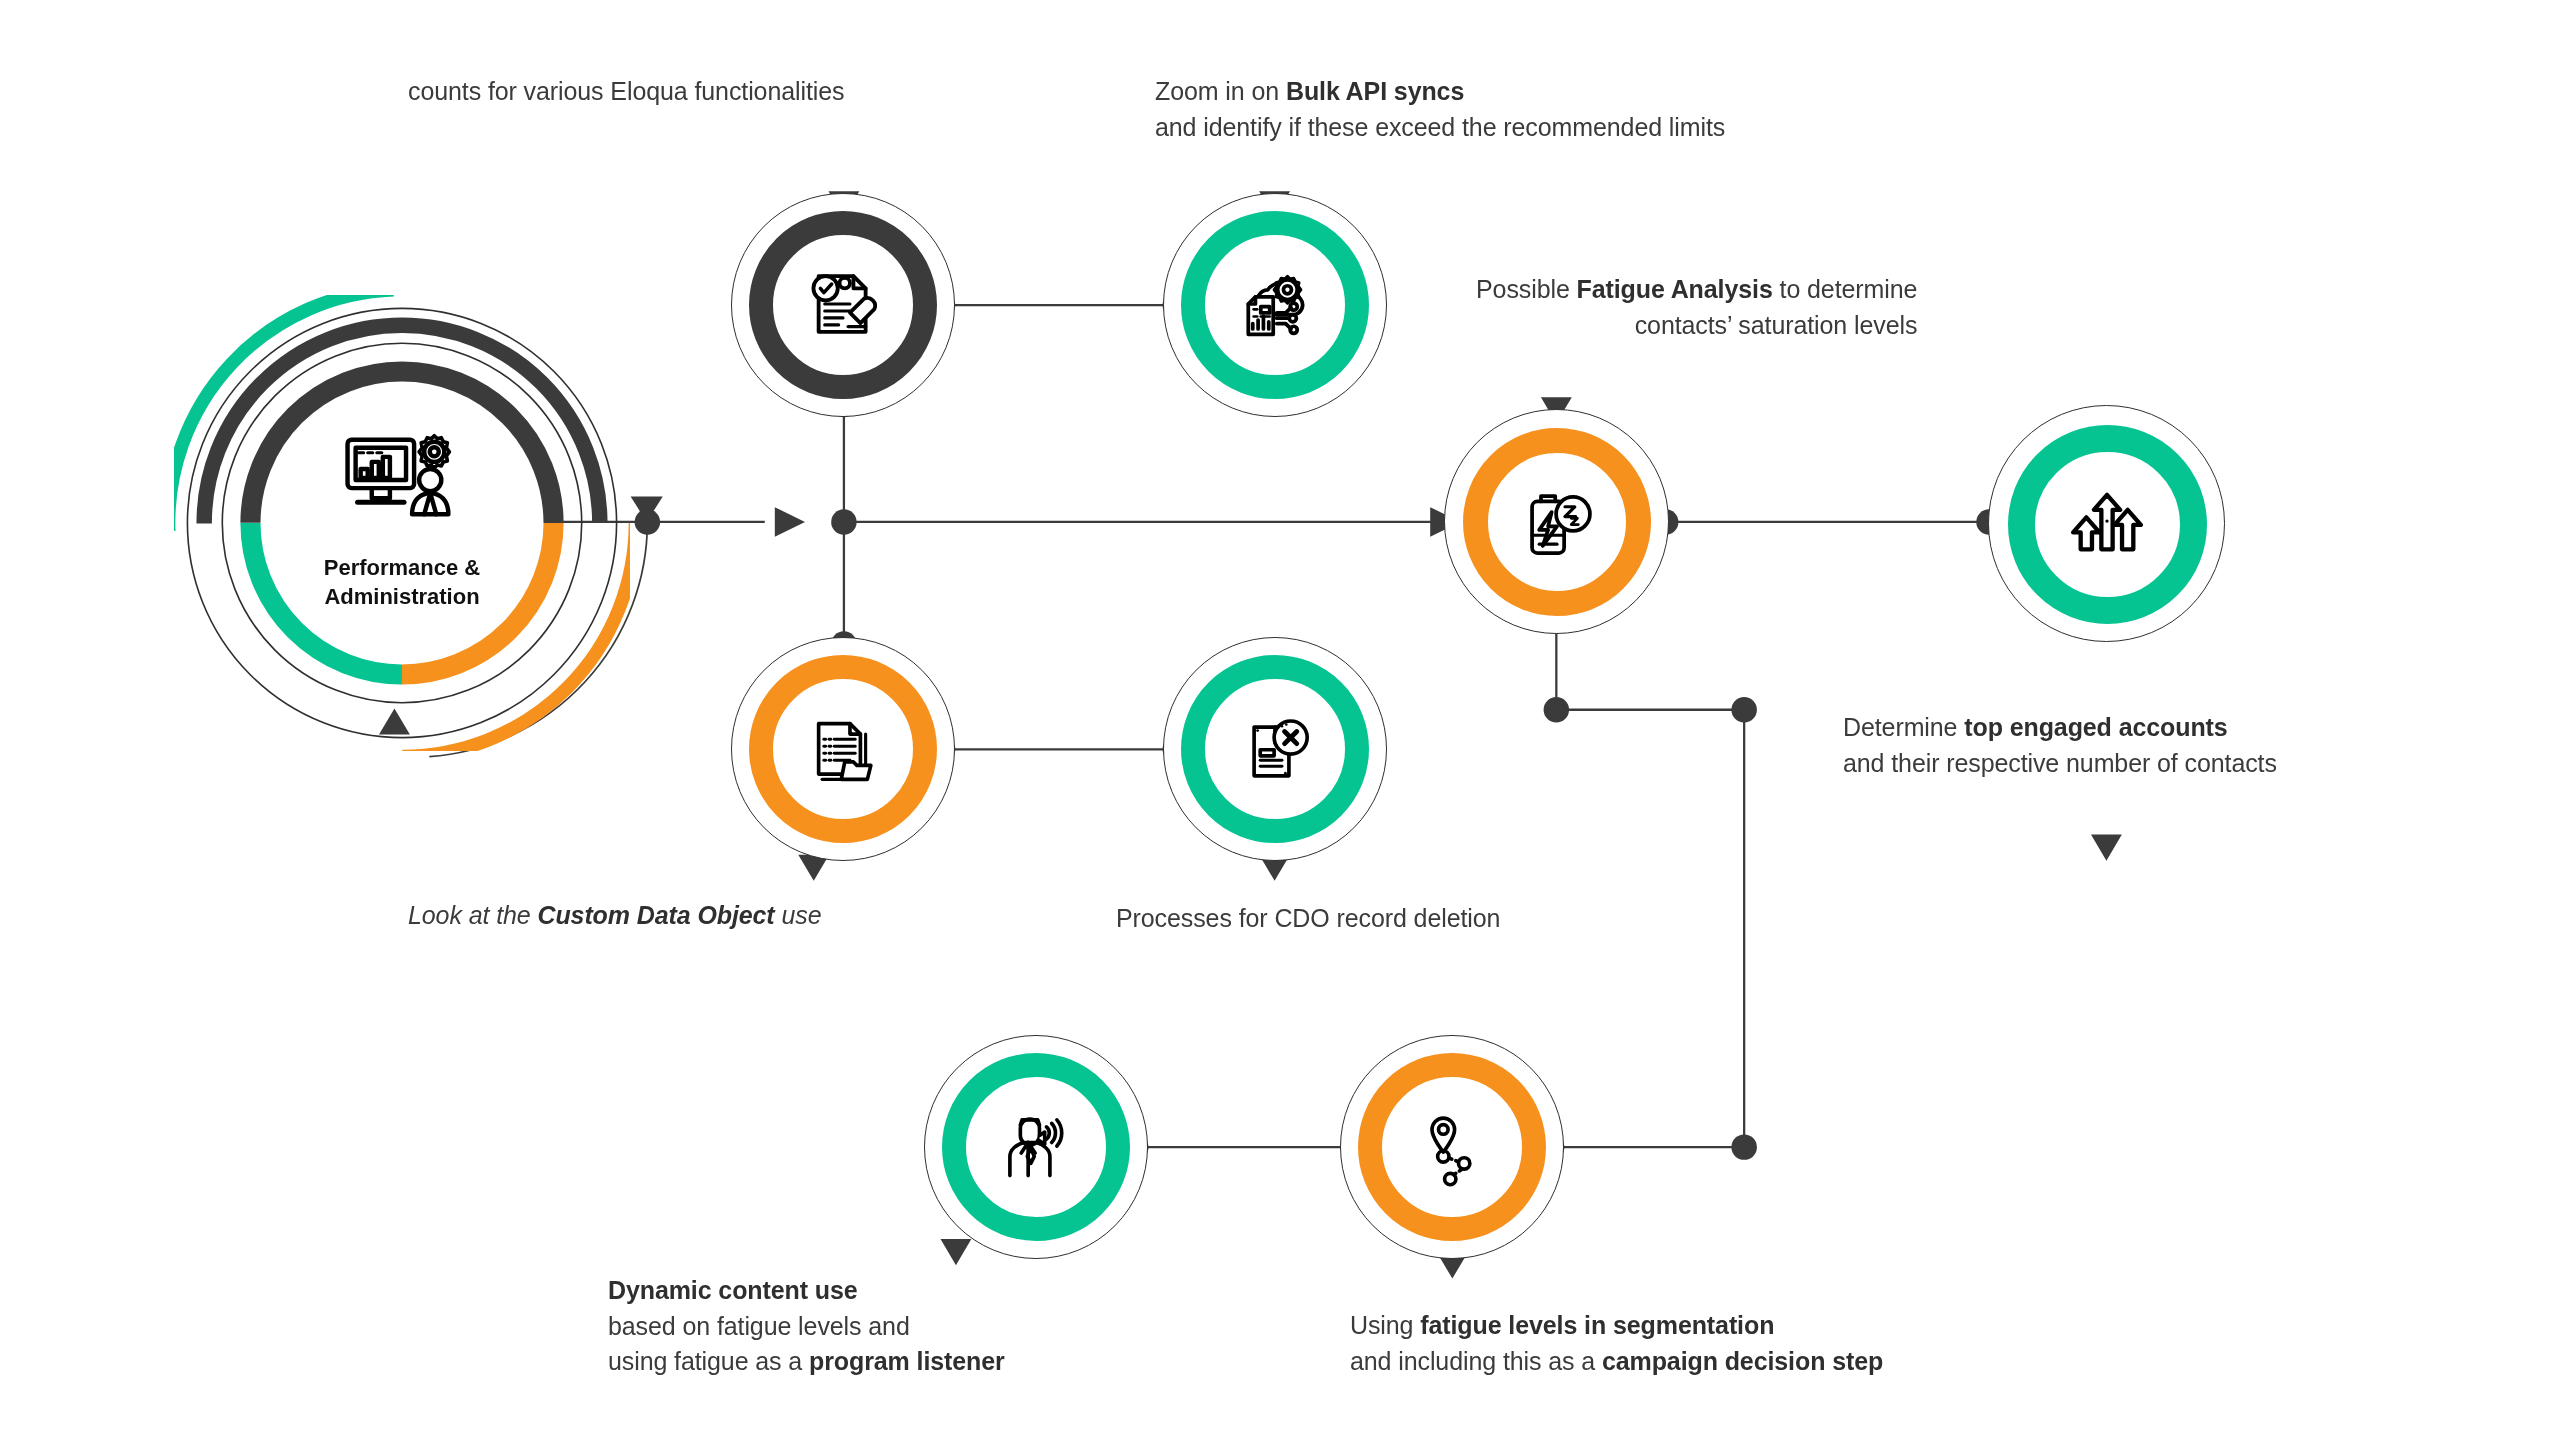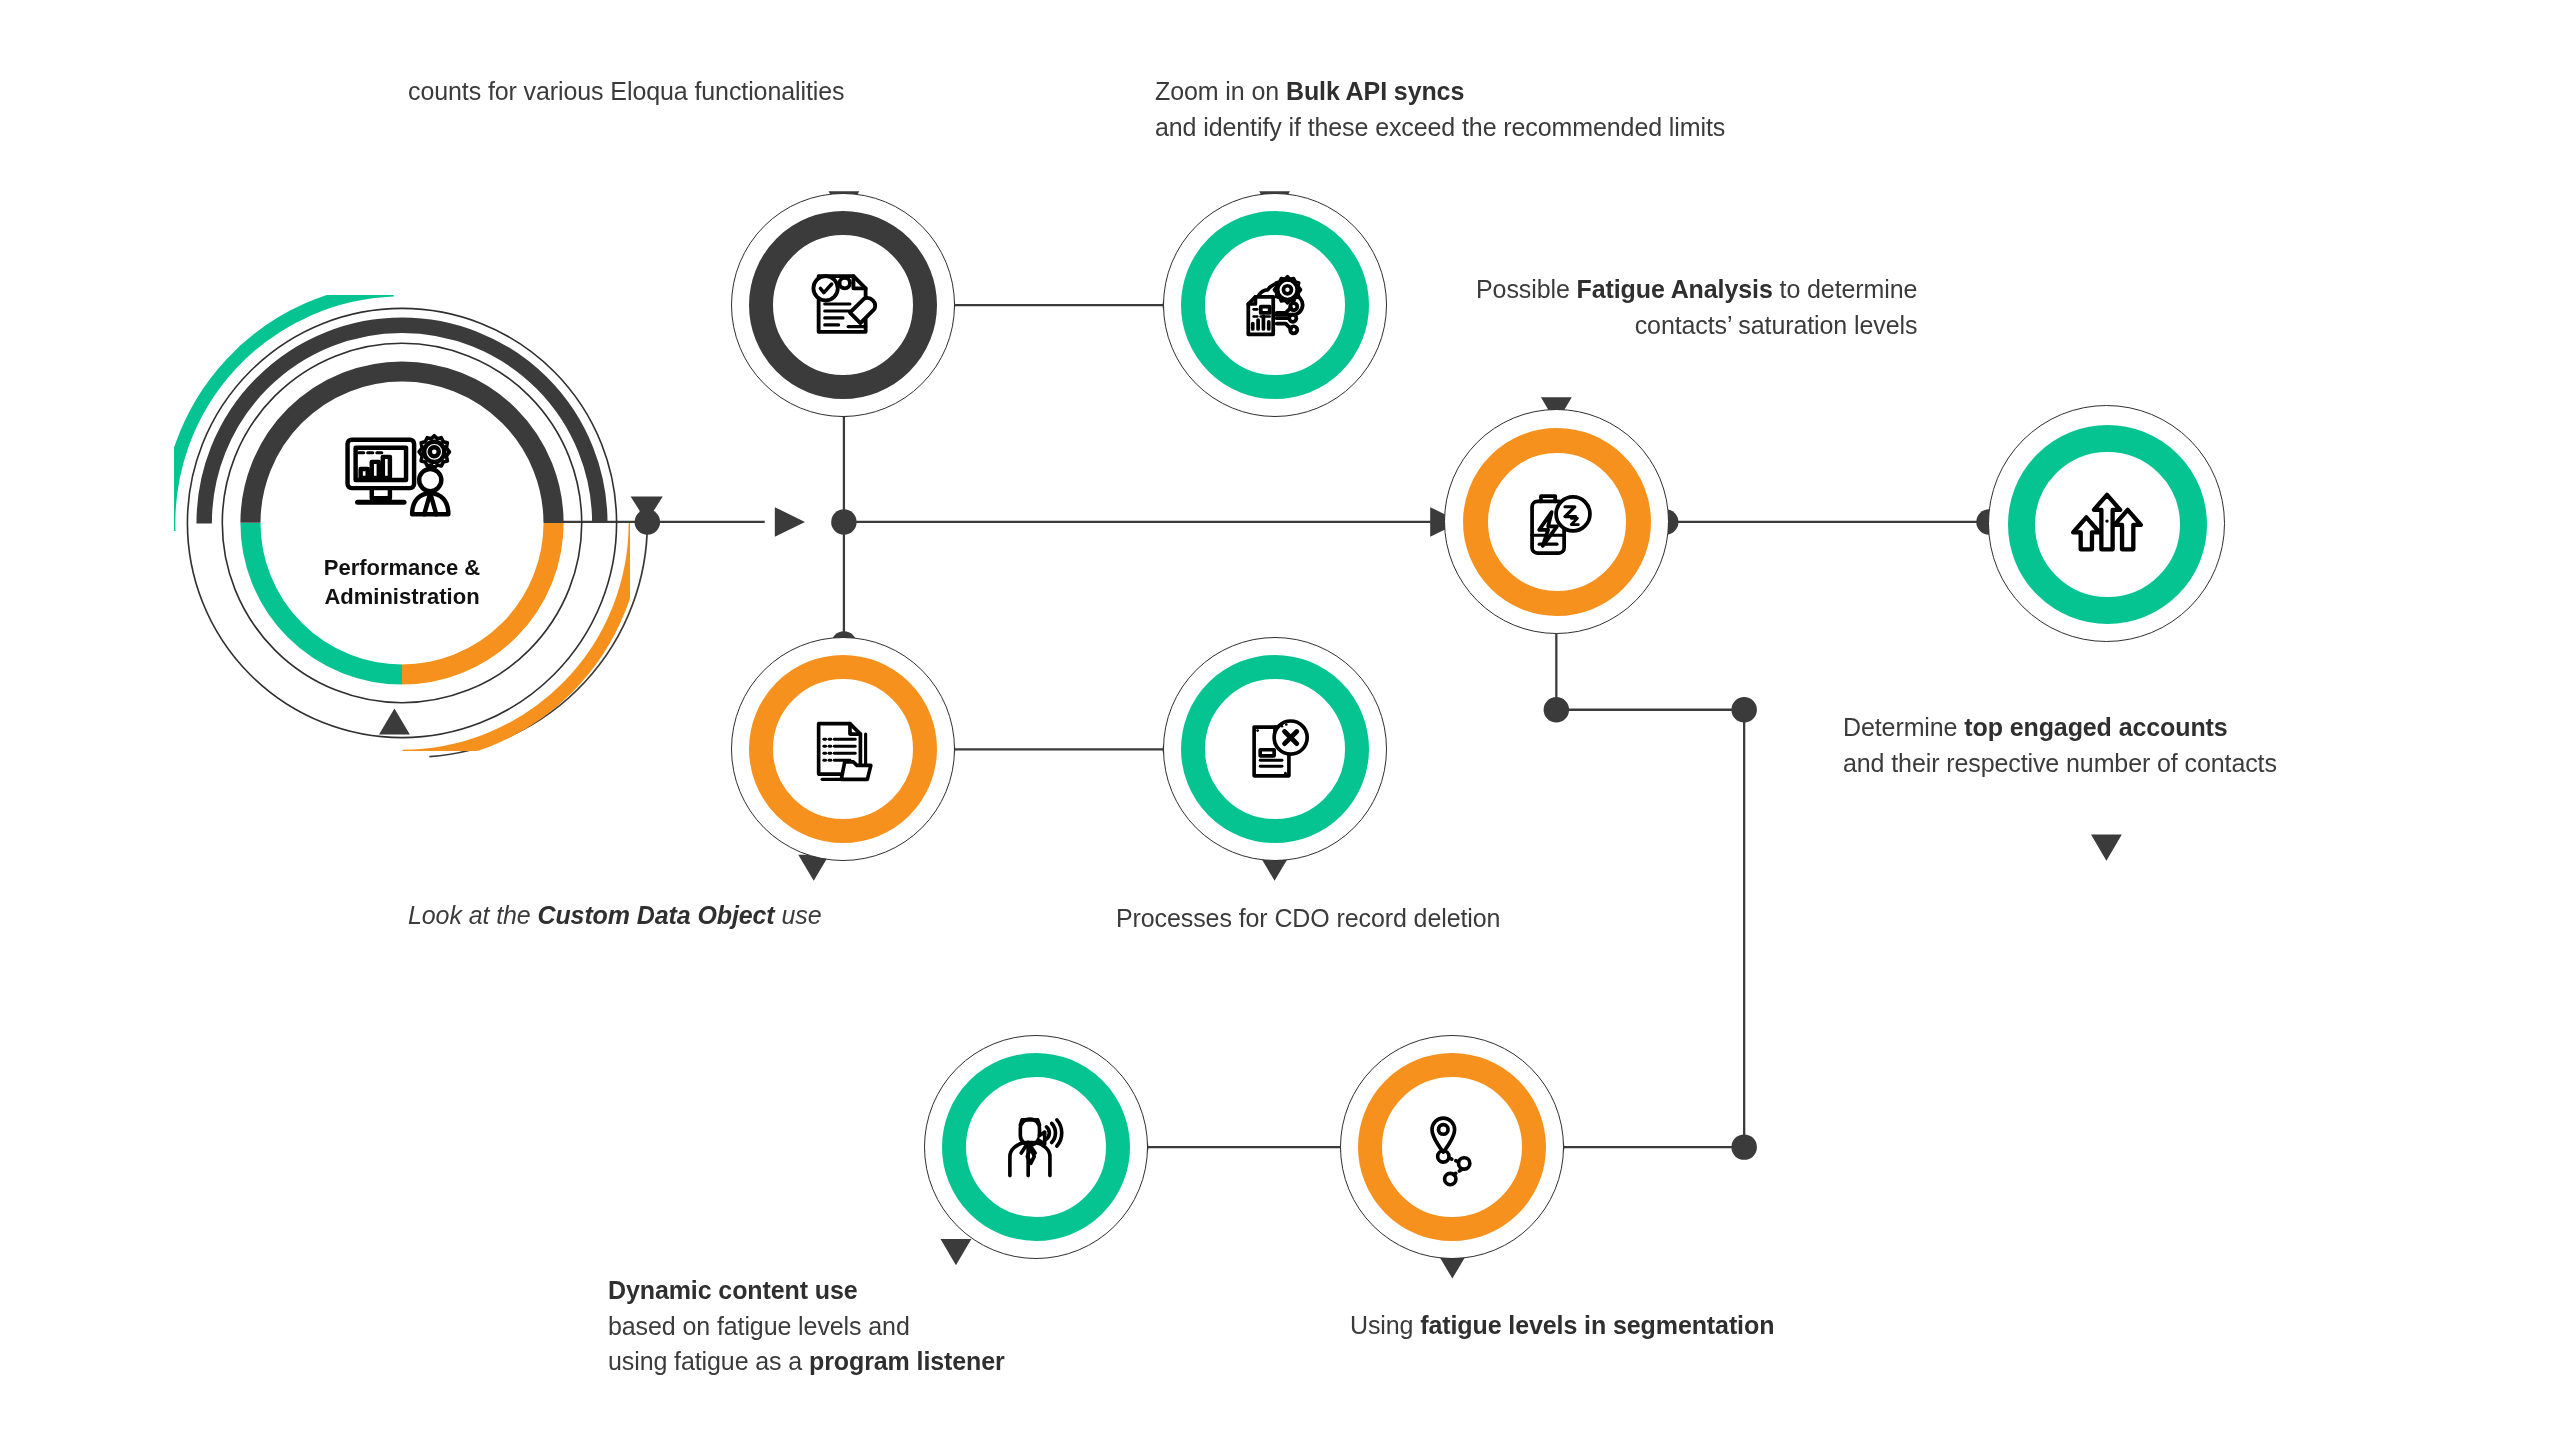--- a/index.html
+++ b/index.html
@@ -282,16 +282,16 @@
     </span>
   </div>
 
   <div class="caption" style="left:408px;top:74px;"><div><span>counts for various Eloqua functionalities</span></div></div>
   <div class="caption" style="left:1155px;top:74px;"><div><span>Zoom in on </span><b>Bulk API syncs</b></div><div><span>and identify if these exceed the recommended limits</span></div></div>
   <div class="caption" style="left:1476px;top:272px;text-align:right;"><div><span>Possible </span><b>Fatigue Analysis</b><span> to determine</span></div><div><span>contacts’ saturation levels</span></div></div>
   <div class="caption" style="left:1843px;top:710px;"><div><span>Determine </span><b>top engaged accounts</b></div><div><span>and their respective number of contacts</span></div></div>
   <div class="caption" style="left:408px;top:898px;font-style:italic;"><div><span>Look at the </span><b>Custom Data Object</b><span> use</span></div></div>
   <div class="caption" style="left:1116px;top:901px;"><div><span>Processes for CDO record deletion</span></div></div>
   <div class="caption" style="left:578px;top:1273px;margin-left:30px;"><div><b>Dynamic content use</b></div><div><span>based on fatigue levels and</span></div><div><span>using fatigue as a </span><b>program listener</b></div></div>
-  <div class="caption" style="left:1350px;top:1308px;"><div><span>Using </span><b>fatigue levels in segmentation</b></div></div>
+  <div class="caption" style="left:1350px;top:1308px;"><div><span>Using </span><b>fatigue levels in segmentation</b></div><div><span>and including this as a </span><b>campaign decision step</b></div></div>
 
 </div>
 
 
 </body></html>

